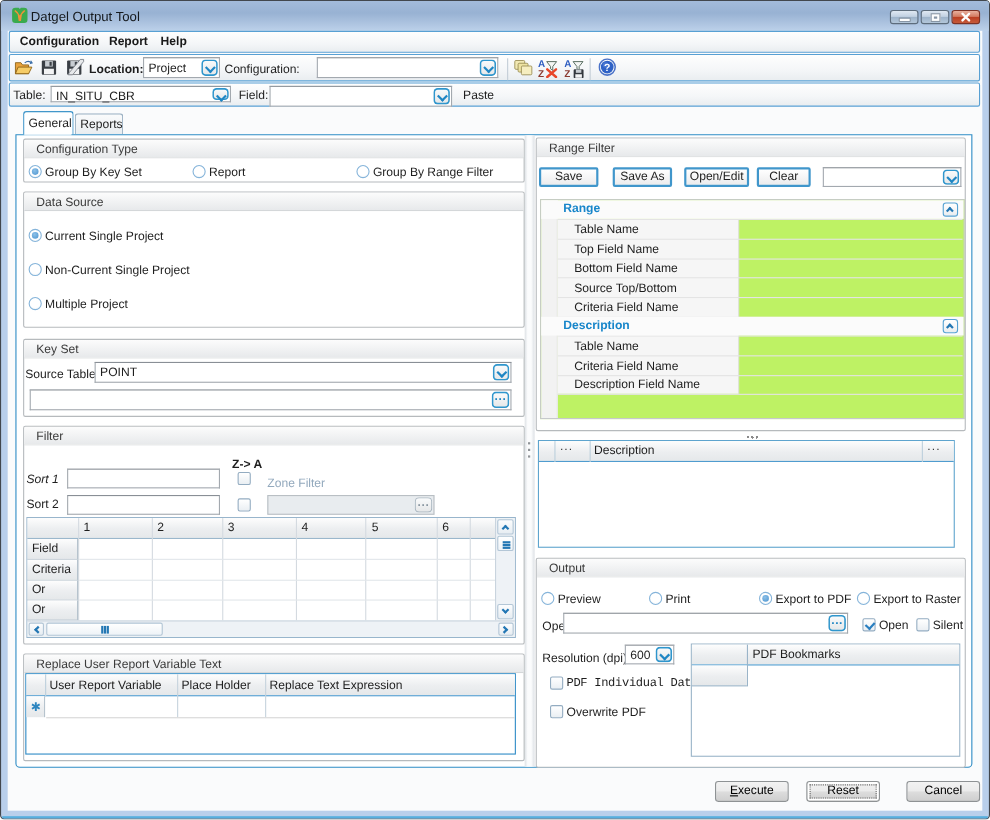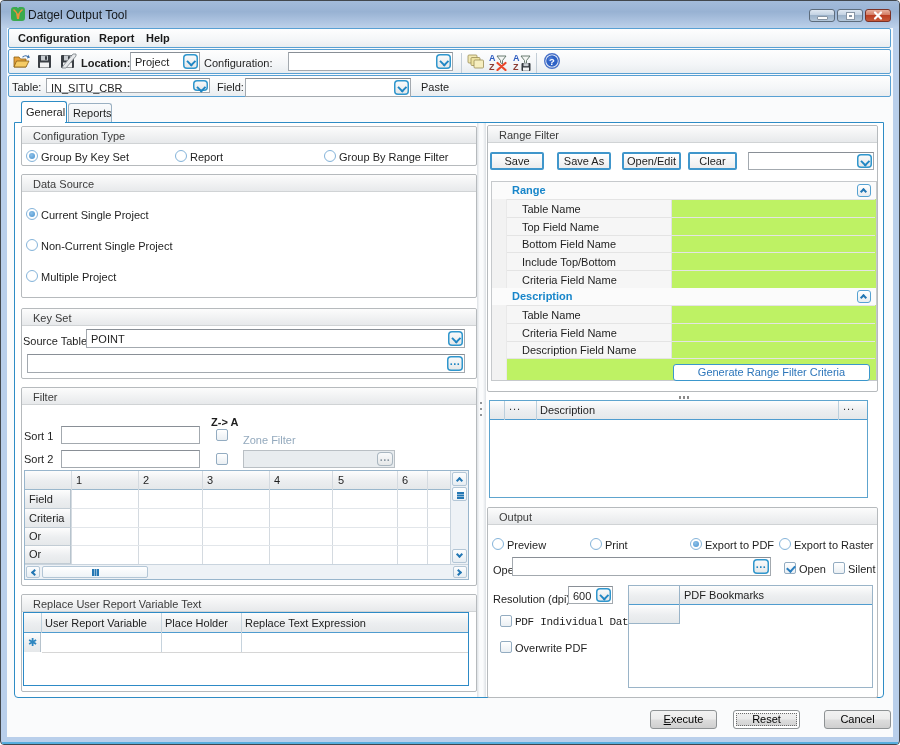--- a/index.html
+++ b/index.html
@@ -173,21 +173,21 @@
     <div class="lbl" style="left:4px;top:3px;">POINT</div>
     <div class="dd"></div>
   </div>
 <div class="combo" style="left:27px;top:354px;width:438px;height:19px;">
     <div class="ebtn">...</div>
   </div>
 
 <div class="g" style="left:21px;top:387px;width:456px;height:199px;">
 <div class="gc">Filter</div>
 <div class="lbl" style="left:189px;top:28px;font-weight:bold;">Z-&gt; A</div>
-<div class="lbl" style="left:2px;top:42px;">Sort 1</div>
+<div class="lbl" style="left:2px;top:42px;font-style:italic;">Sort 1</div>
 <div class="lbl" style="left:2px;top:65px;">Sort 2</div>
 <div class="lbl" style="left:221px;top:46px;color:#93a9bd;">Zone Filter</div>
 </div>
 <input type="text" class="abs" style="left: 61px; top: 426px; width: 139px; height: 18px; border-width: 1px; border-style: solid; border-color: rgb(137, 143, 150) rgb(163, 169, 175) rgb(163, 169, 175); border-image: initial; outline: none;">
 <input type="text" class="abs" style="left: 61px; top: 450px; width: 139px; height: 18px; border-width: 1px; border-style: solid; border-color: rgb(137, 143, 150) rgb(163, 169, 175) rgb(163, 169, 175); border-image: initial; outline: none;">
 <div class="cb" style="left:216px;top:429px;"></div>
 <div class="cb" style="left:216px;top:453px;"></div>
 <div class="combo" style="left:243px;top:450px;width:152px;height:18px;background:#e8ecef;border-color:#b9bfc4;">
     <div class="ebtn" style="box-shadow:inset 0 0 0 1px #a9b6c0;color:#8a97a2;">...</div>
   </div>
@@ -286,32 +286,31 @@
     <div class="abs pgr" style="top:141px;"></div>
     <div class="abs pgr" style="top:159px;"></div>
     <div class="abs pgr" style="top:176px;"></div>
 <div class="abs" style="left:0;top:0;width:384px;height:17px;background:#fbfbfb;"></div>
 <div class="abs" style="left:0;top:106px;width:384px;height:17px;background:#fbfbfb;"></div>
 <div class="lbl" style="left:20px;top:2px;font-weight:bold;color:#1886ca;">Range</div>
 <div class="lbl" style="left:20px;top:108px;font-weight:bold;color:#1886ca;">Description</div>
 <div class="lbl" style="left:30px;top:21px;">Table Name</div>
 <div class="lbl" style="left:30px;top:39px;">Top Field Name</div>
 <div class="lbl" style="left:30px;top:56px;">Bottom Field Name</div>
-<div class="lbl" style="left:30px;top:74px;">Include Top/Bottom</div>
+<div class="lbl" style="left:30px;top:74px;">Source Top/Bottom</div>
 <div class="lbl" style="left:30px;top:92px;">Criteria Field Name</div>
 <div class="lbl" style="left:30px;top:127px;">Table Name</div>
 <div class="lbl" style="left:30px;top:145px;">Criteria Field Name</div>
 <div class="lbl" style="left:30px;top:162px;">Description Field Name</div>
 <div class="abs cbx" style="left:365px;top:2px;">
       <div class="chev" style="left:3px;top:4px;transform:rotate(-135deg);"></div>
     </div>
 <div class="abs cbx" style="left:365px;top:108px;">
       <div class="chev" style="left:3px;top:4px;transform:rotate(-135deg);"></div>
     </div>
-<div class="abs" style="left:181px;top:182px;width:197px;height:17px;border:1px solid #3b97cc;border-radius:3px;background:#fff;text-align:center;color:#2d76ba;line-height:15px;">Generate Range Filter Criteria</div>
 </div>
 
 <div class="abs" style="left:678px;top:396px;width:12px;height:3px;background:radial-gradient(circle 1.2px at 2px 1.5px,#8a8a8a 99%,transparent),radial-gradient(circle 1.2px at 6px 1.5px,#8a8a8a 99%,transparent),radial-gradient(circle 1.2px at 10px 1.5px,#8a8a8a 99%,transparent);"></div>
 
 <div class="abs" id="dgrid" style="left:489px;top:400px;width:379px;height:98px;border:1px solid #5ea4ce;background:#fff;">
 <div class="gh" style="left:0;top:0;width:377px;height:19px;border-bottom:1px solid #4f9ccf;"></div>
 <div class="abs" style="left:14px;top:0;width:1px;height:19px;background:#bccfdc;"></div>
 <div class="abs" style="left:46px;top:0;width:1px;height:19px;background:#bccfdc;"></div>
 <div class="abs" style="left:348px;top:0;width:1px;height:19px;background:#bccfdc;"></div>
 <div class="lbl" style="left:19px;top:-1px;letter-spacing:1px;color:#333;">...</div>

